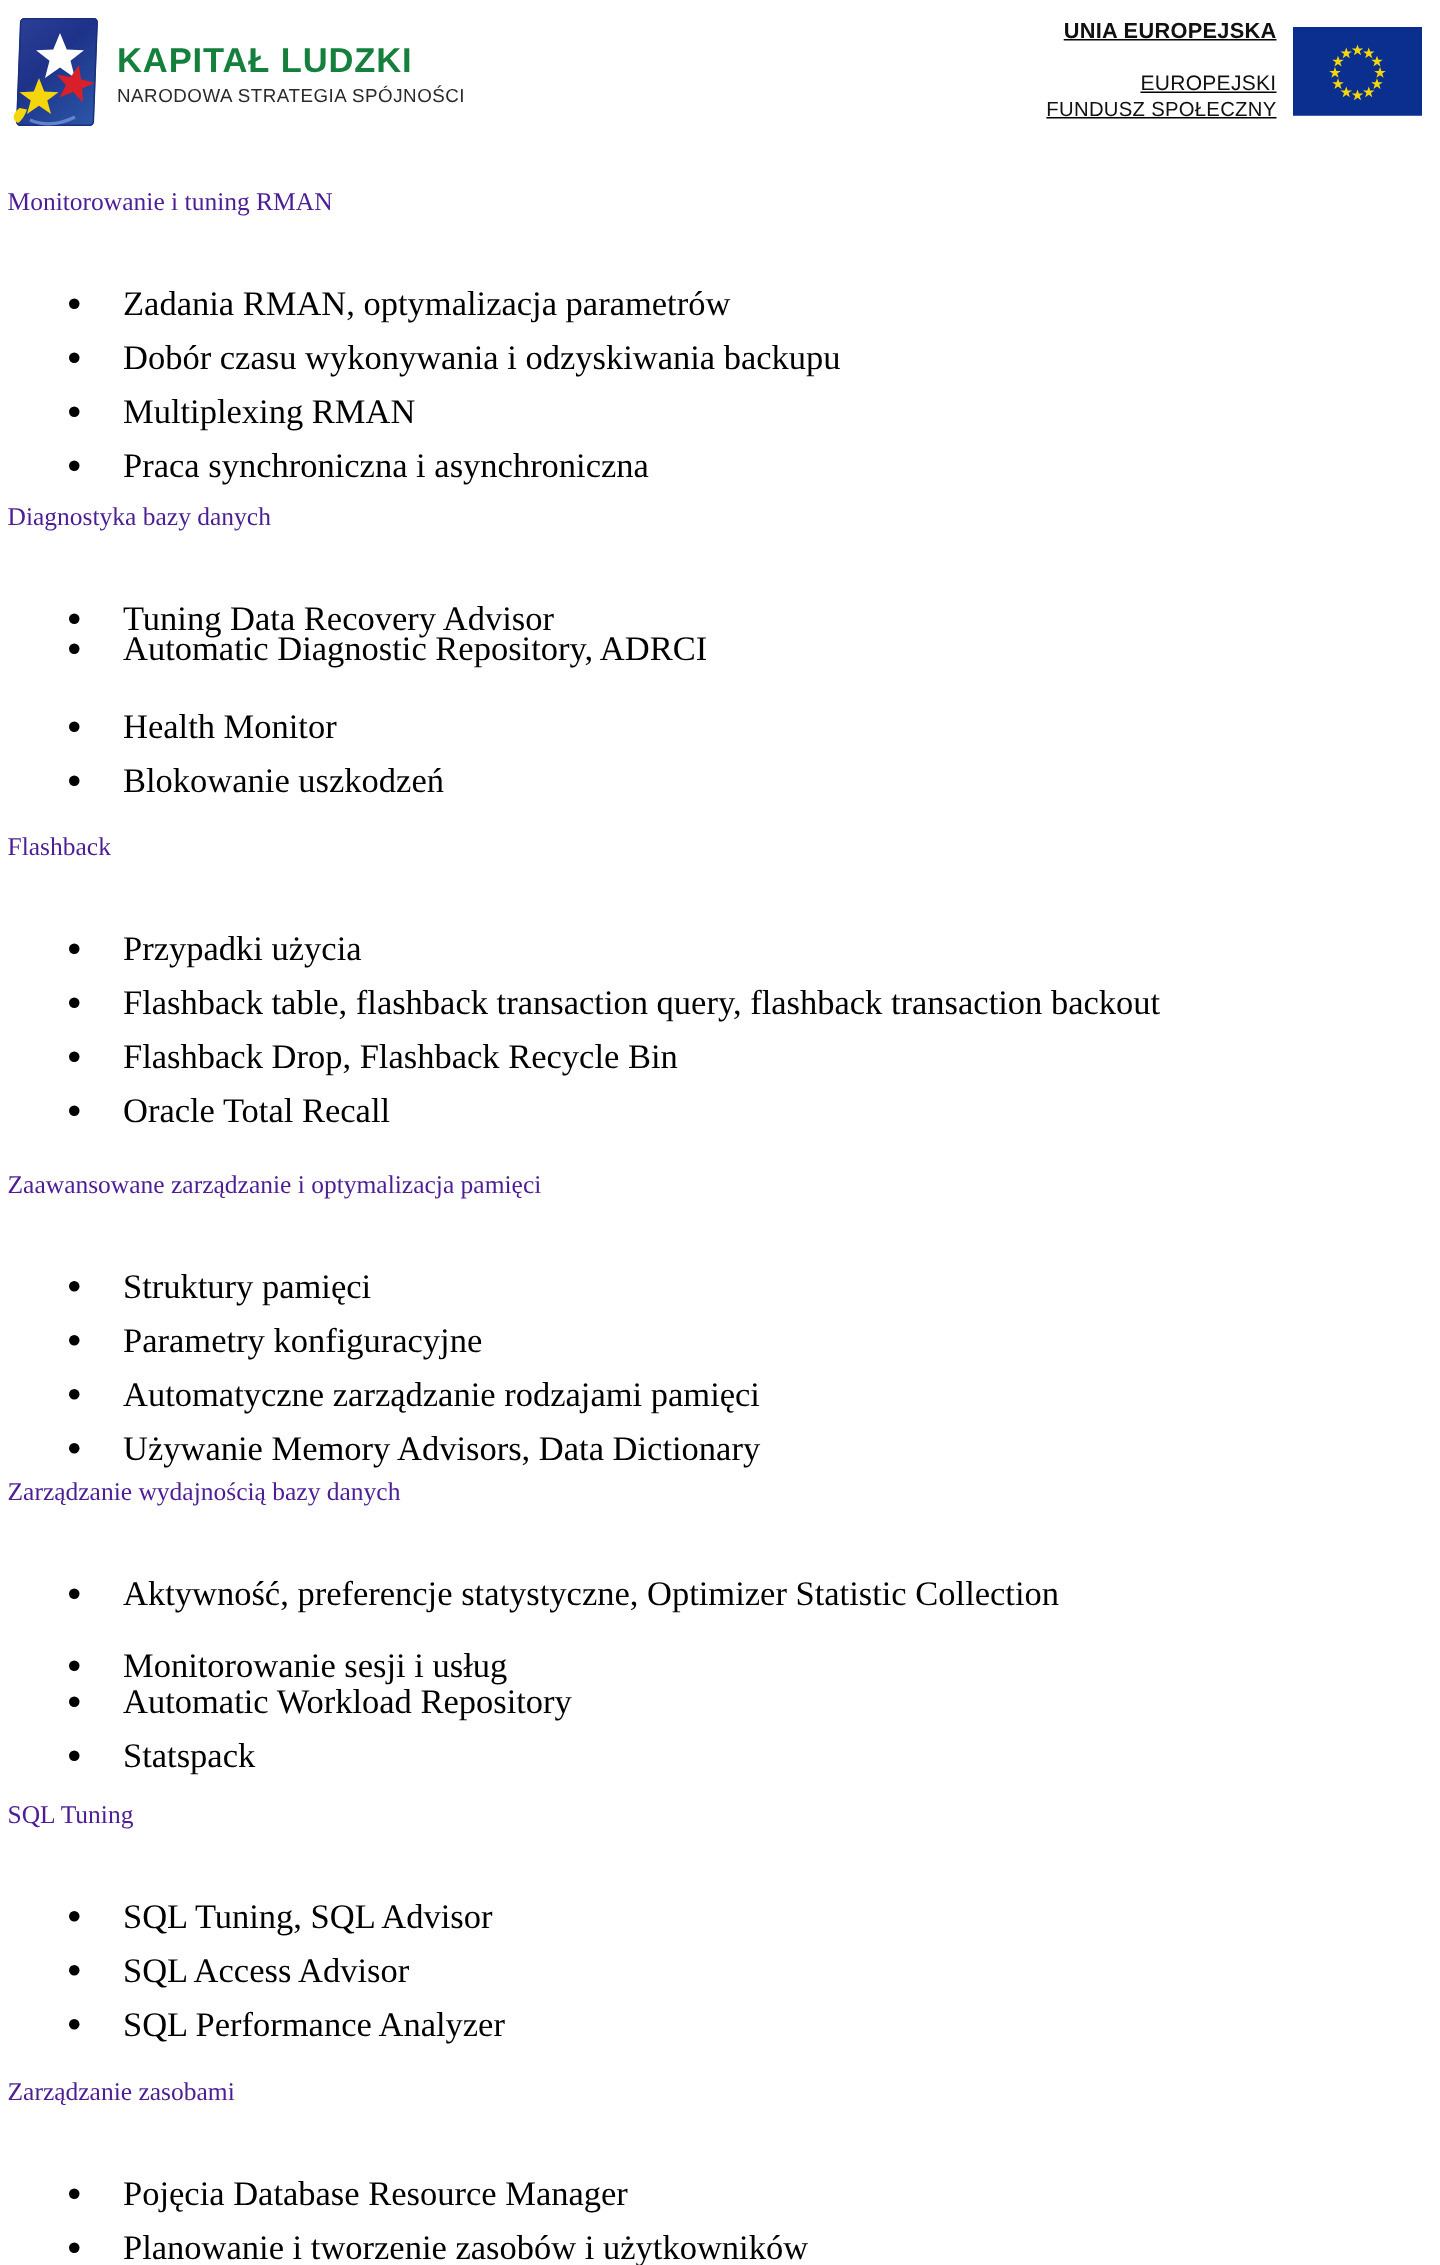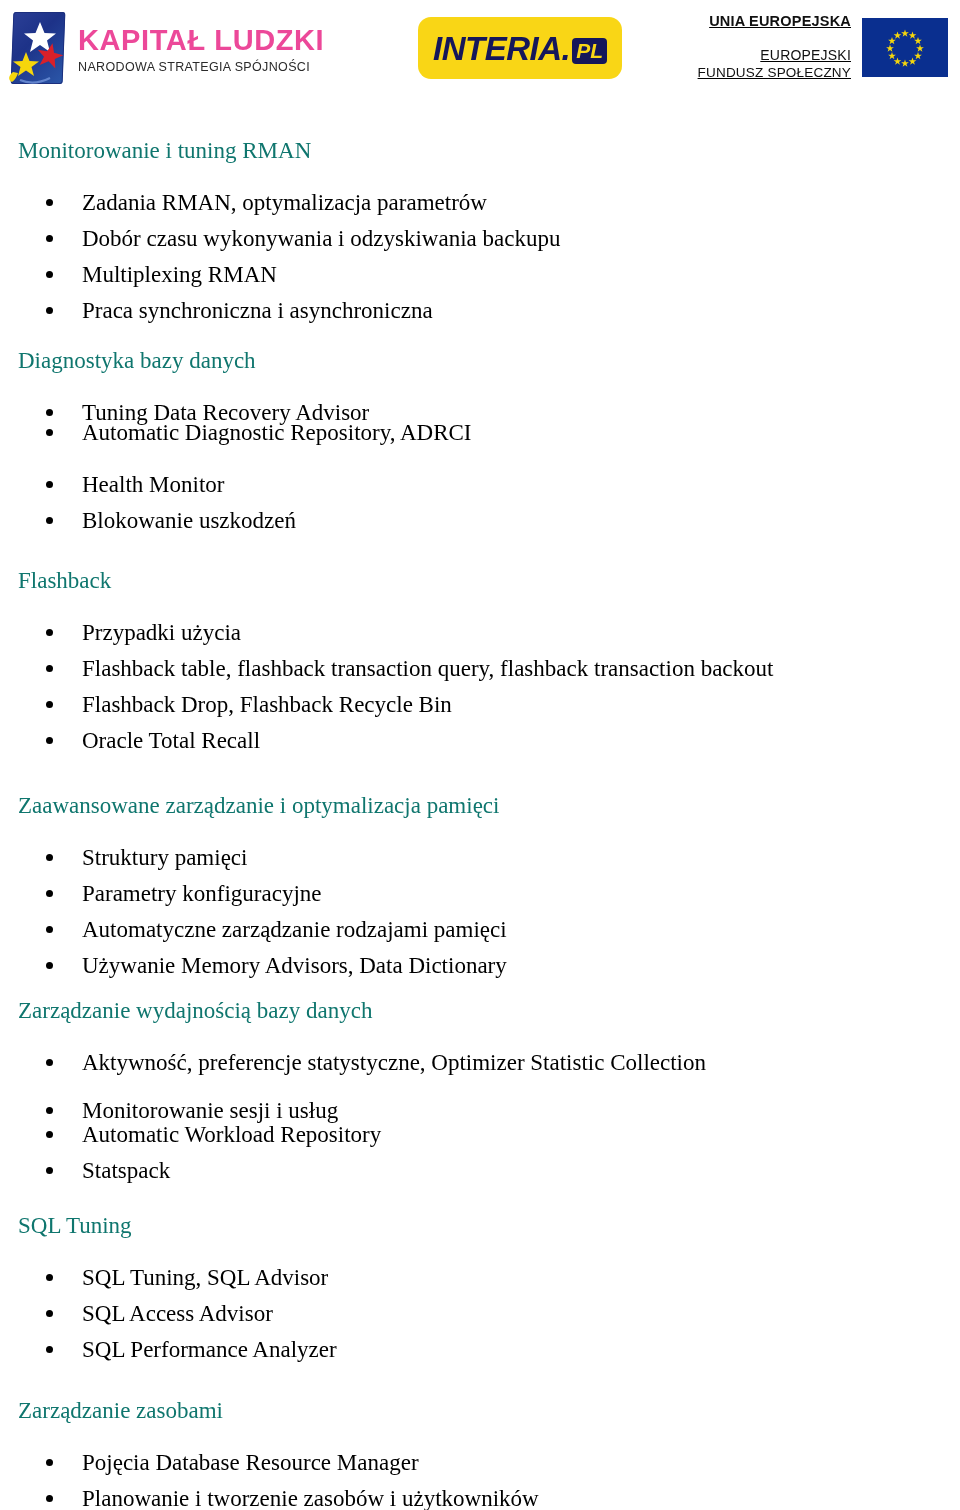--- a/index.html
+++ b/index.html
@@ -54,24 +54,24 @@
     box-shadow: 0 0 0 1px #1c2f7d inset;
   }
   .kl-emblem svg { position: absolute; left: 0; top: 0; }
 
   .kl-text {
     margin-left: 10px;
     line-height: 1;
   }
   .kl-title {
     font-family: "Liberation Sans", "DejaVu Sans", sans-serif;
-    font-size: 29px;
+    font-size: 23px;
     font-weight: bold;
     letter-spacing: 0.6px;
-    color: #ec4899;
+    color: #15803d;
     white-space: nowrap;
   }
   .kl-sub {
     font-family: "Liberation Sans", "DejaVu Sans", sans-serif;
     font-size: 12.5px;
     letter-spacing: 0.35px;
     color: #2a2a2a;
     margin-top: 6px;
     white-space: nowrap;
   }
@@ -151,24 +151,24 @@
   .doc-body {
     position: absolute;
     left: 0;
     top: 100px;
     width: 960px;
   }
 
   .section { margin: 0; }
 
   .section-heading {
-    font-size: 23px;
+    font-size: 17px;
     line-height: 1.0;
-    color: #0f766e;
-    margin: 13px;
+    color: #4c1d95;
+    margin: 0;
     padding-left: 5px;
     white-space: nowrap;
   }
 
   ul.bullets {
     list-style: none;
     margin: 0;
     padding: 0;
   }
   ul.bullets > li {
@@ -210,26 +210,20 @@
 
         <path d="M14 70 q 14 6 30 -2" stroke="#6d8fd6" stroke-width="2.2" fill="none" opacity="0.85"></path>
       </svg>
     </div>
     <div class="kl-text">
       <div class="kl-title">KAPITAŁ LUDZKI</div>
       <div class="kl-sub">NARODOWA STRATEGIA SPÓJNOŚCI</div>
     </div>
   </div>
 
-  <div class="interia-logo">
-    <div class="interia-word">
-      <span>INTERIA.</span>
-        <span class="interia-pl">PL</span>
-    </div>
-  </div>
 
   <div class="eu-logo">
     <div class="eu-text">
       <div class="eu-line-1">UNIA EUROPEJSKA</div>
       <div class="eu-line-2">EUROPEJSKI</div>
       <div class="eu-line-3">FUNDUSZ SPOŁECZNY</div>
     </div>
     <div class="eu-flag">
       <svg width="84" height="57" viewBox="0 0 84 57" aria-hidden="true">
         <rect x="0" y="0" width="84" height="57" fill="#0a2f8f"></rect>

